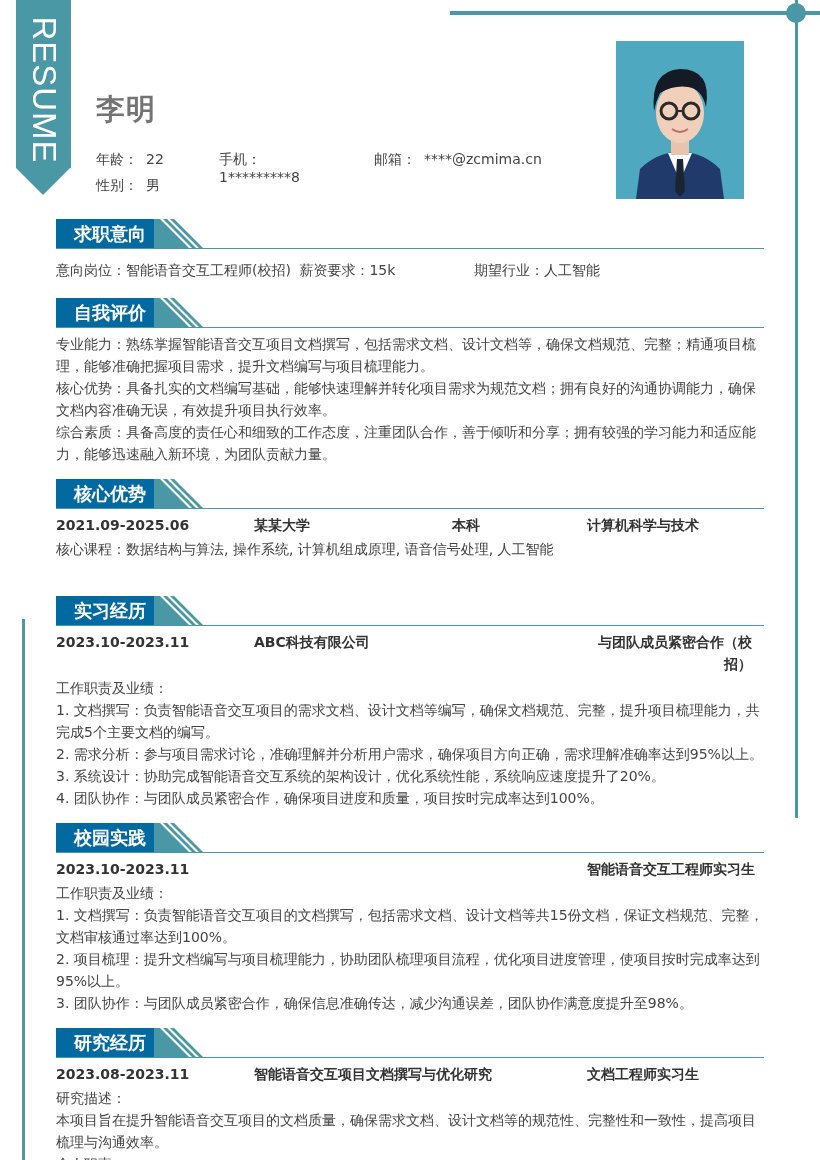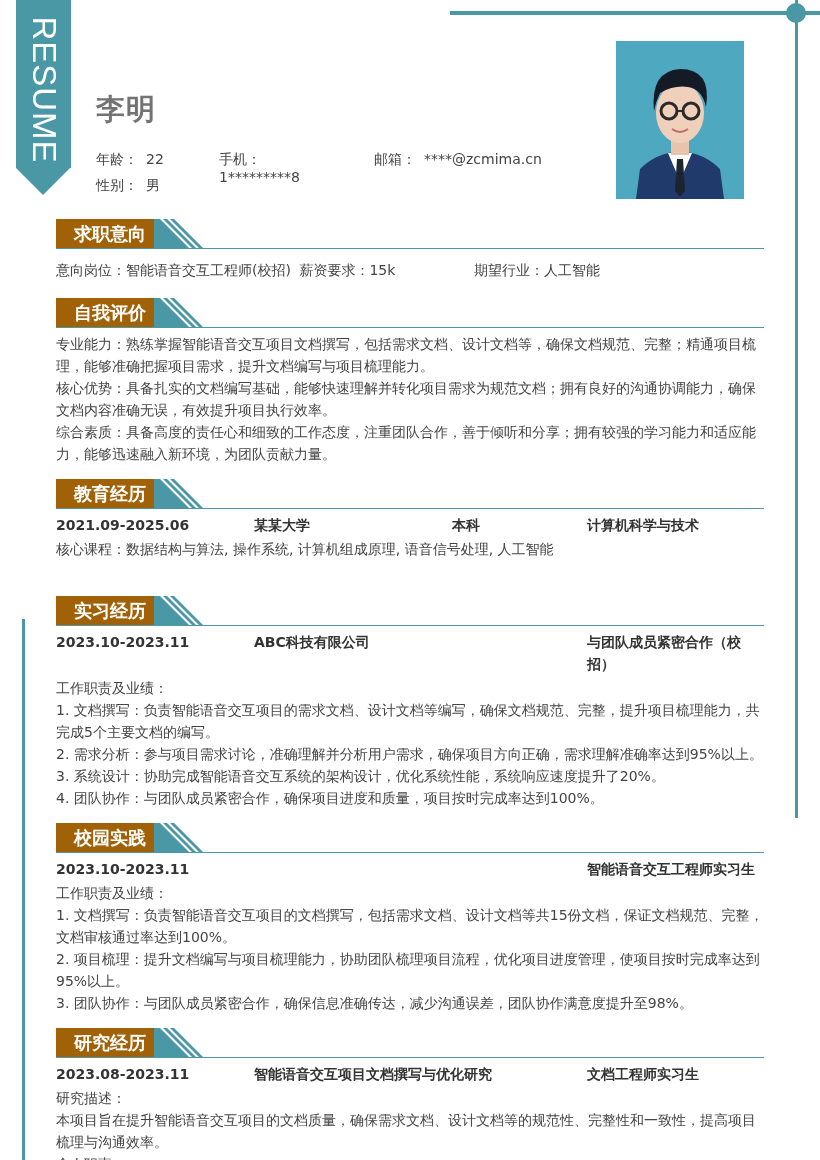--- a/index.html
+++ b/index.html
@@ -19,25 +19,25 @@
 
   .name { position: absolute; left: 96px; top: 90px; font-size: 29px; font-weight: bold; color: #737373; letter-spacing: 1px; }
   .info-row { position: absolute; left: 96px; font-size: 14px; color: #444; display: flex; }
   .info-row .item { margin-right: 30px; }
   .info-row .lbl { margin-right: 8px; }
 
   .photo { position: absolute; left: 616px; top: 41px; width: 128px; height: 158px; background: #4ea8c0; overflow: hidden; }
 
   .section-head { position: absolute; left: 56px; width: 708px; height: 30px; }
   .sh-line { position: absolute; left: 0; bottom: 0; width: 708px; height: 1.5px; background: #4a97a5; }
-  .sh-title { position: absolute; left: 0; top: 0; height: 29px; width: 98px; background: #a16207; color: #fff; font-size: 18px; font-weight: bold; display: flex; align-items: center; justify-content: center; padding-left: 10px; }
+  .sh-title { position: absolute; left: 0; top: 0; height: 29px; width: 98px; background: #0369a1; color: #fff; font-size: 18px; font-weight: bold; display: flex; align-items: center; justify-content: center; padding-left: 10px; }
   .sh-stripes { position: absolute; left: 98px; top: 0; }
 
   .text { position: absolute; left: 56px; width: 710px; font-size: 14px; line-height: 22px; color: #444; }
-  .row4 { position: absolute; left: 56px; width: 710px; font-size: 14px; font-weight: bold; color: #333; }
+  .row4 { position: absolute; left: 56px; width: 710px; font-size: 14px; font-weight: bold; color: #333; text-align: right; }
   .row4 span { position: absolute; top: 0; line-height: 22px; }
 </style>
 </head>
 <body>
 
 <div class="deco-hline"></div>
 <div class="deco-vline-right"></div>
 <div class="deco-circle"></div>
 <div class="deco-vline-left"></div>
 
@@ -100,21 +100,21 @@
   </svg>
 </div>
 <div class="text" style="top:333px;">
   <div>专业能力：熟练掌握智能语音交互项目文档撰写，包括需求文档、设计文档等，确保文档规范、完整；精通项目梳理，能够准确把握项目需求，提升文档编写与项目梳理能力。</div>
   <div>核心优势：具备扎实的文档编写基础，能够快速理解并转化项目需求为规范文档；拥有良好的沟通协调能力，确保文档内容准确无误，有效提升项目执行效率。</div>
   <div>综合素质：具备高度的责任心和细致的工作态度，注重团队合作，善于倾听和分享；拥有较强的学习能力和适应能力，能够迅速融入新环境，为团队贡献力量。</div>
 </div>
 
 <div class="section-head" style="top:479px;">
   <div class="sh-line"></div>
-  <div class="sh-title">教育经历</div>
+  <div class="sh-title">核心优势</div>
   <svg class="sh-stripes" width="52" height="29" viewBox="0 0 52 29">
     <polygon points="0,0 6,0 35,29 0,29" fill="#4a97a5"></polygon>
     <polygon points="9,0 13,0 42,29 38,29" fill="#4a97a5"></polygon>
     <polygon points="16,0 20,0 49,29 45,29" fill="#4a97a5"></polygon>
   </svg>
 </div>
 <div class="row4" style="top:514px; height:22px;">
   <span style="left:0;">2021.09-2025.06</span>
   <span style="left:198px;">某某大学</span>
   <span style="left:396px;">本科</span>

